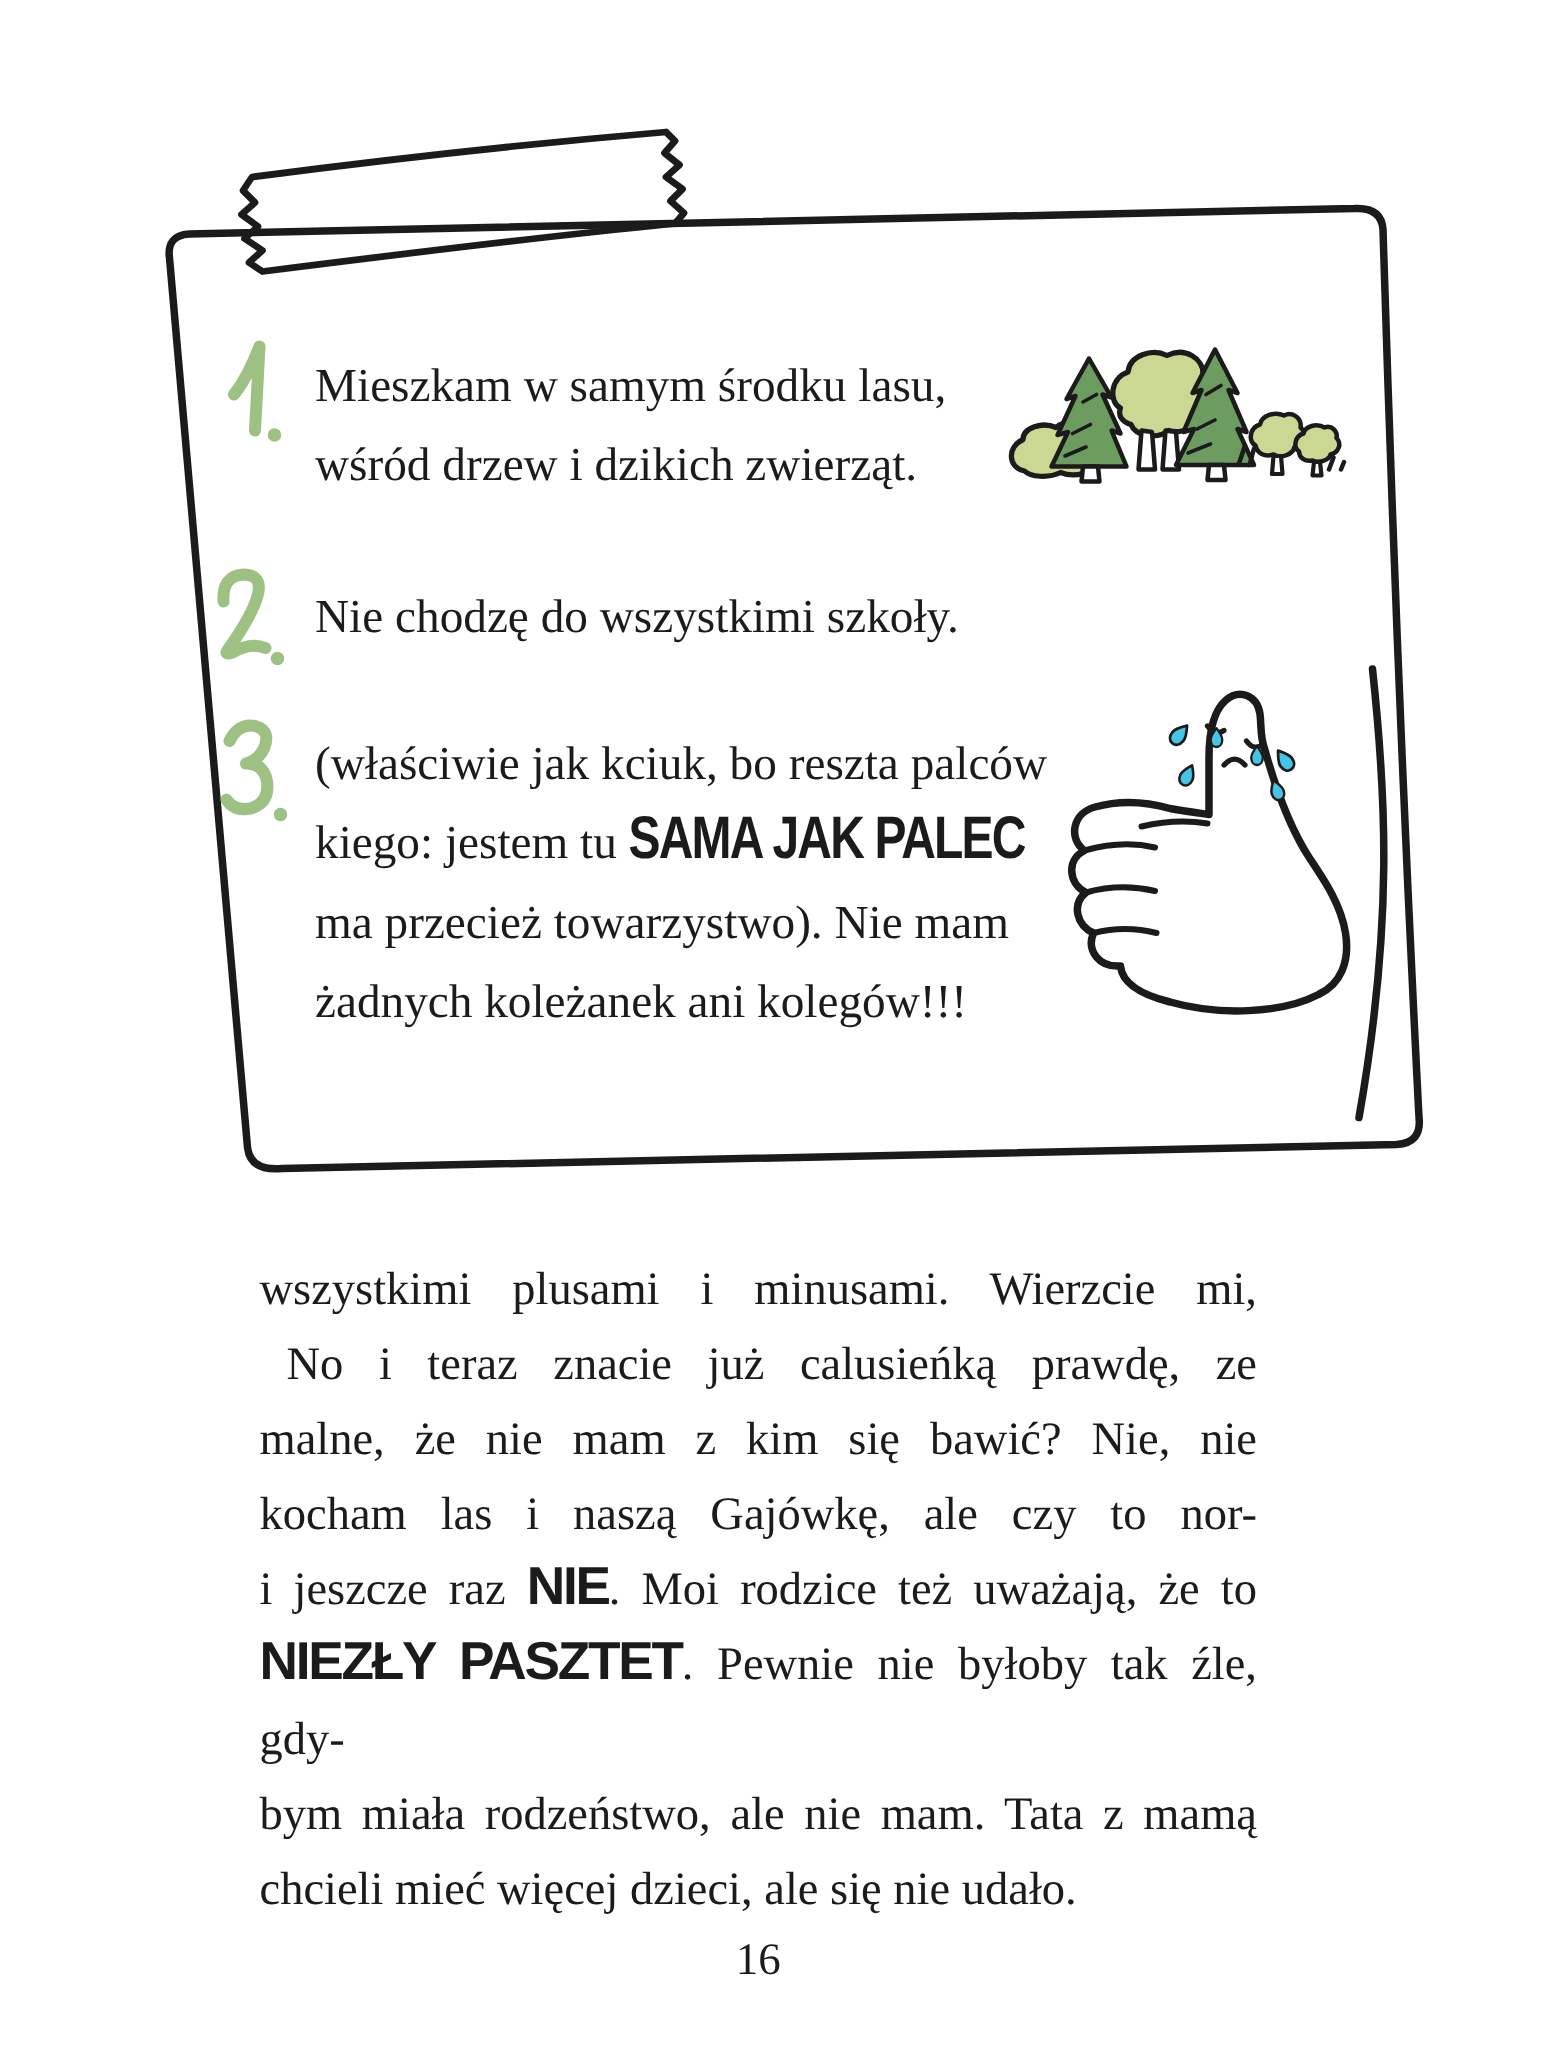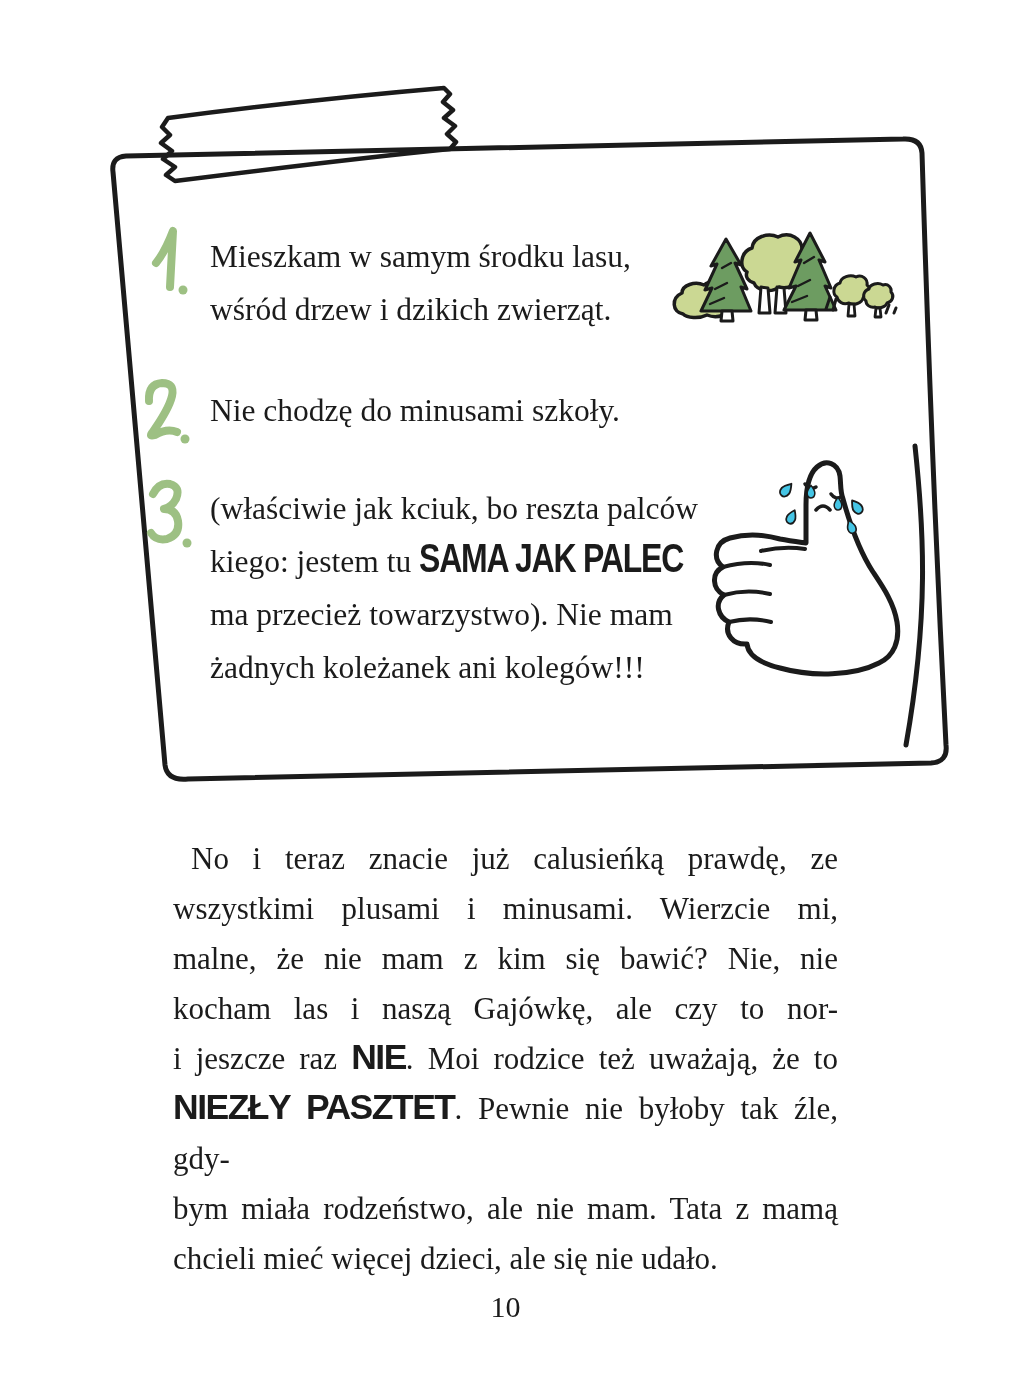--- a/index.html
+++ b/index.html
@@ -113,43 +113,43 @@
     </g>
   </svg>
 
   <div>
     <div class="abs note-line" style="left:210px; top:230px;">
       <div>Mieszkam w samym środku lasu,</div>
       <div>wśród drzew i dzikich zwierząt.</div>
     </div>
 
     <div class="abs note-line" style="left:210px; top:384px;">
-      <div>Nie chodzę do minusami szkoły.</div>
+      <div>Nie chodzę do wszystkimi szkoły.</div>
     </div>
 
     <div class="abs note-line" style="left:210px; top:482px;">
       <div>(właściwie jak kciuk, bo reszta palców</div>
       <div>
         <span>kiego: jestem tu </span><span class="df dfx">SAMA JAK PALEC</span>
       </div>
       <div>ma przecież towarzystwo). Nie mam</div>
       <div>żadnych koleżanek ani kolegów!!!</div>
     </div>
   </div>
 
   <div class="abs body-par" style="left:173px; top:834px; width:665px;">
+    <div class="bline">wszystkimi plusami i minusami. Wierzcie mi,</div>
     <div class="bline indent">No i teraz znacie już calusieńką prawdę, ze</div>
-    <div class="bline">wszystkimi plusami i minusami. Wierzcie mi,</div>
     <div class="bline">malne, że nie mam z kim się bawić? Nie, nie</div>
     <div class="bline">kocham las i naszą Gajówkę, ale czy to nor-</div>
     <div class="bline">
       <span>i jeszcze raz </span><span class="df">NIE</span><span>. Moi rodzice też uważają, że to</span>
     </div>
     <div class="bline">
       <span class="df">NIEZŁY PASZTET</span><span>. Pewnie nie byłoby tak źle, gdy-</span>
     </div>
     <div class="bline">bym miała rodzeństwo, ale nie mam. Tata z mamą</div>
     <div class="bline last">chcieli mieć więcej dzieci, ale się nie udało.</div>
   </div>
 
-  <div class="abs pagenum" style="left:173px; top:1290px; width:665px;">10</div>
+  <div class="abs pagenum" style="left:173px; top:1290px; width:665px;">16</div>
 
 </div>
 
 </body></html>

